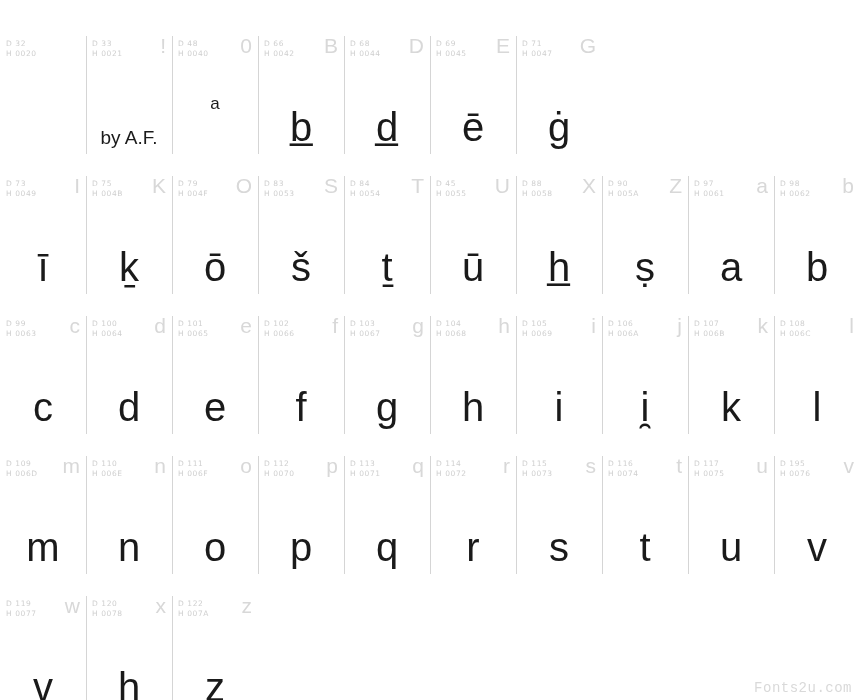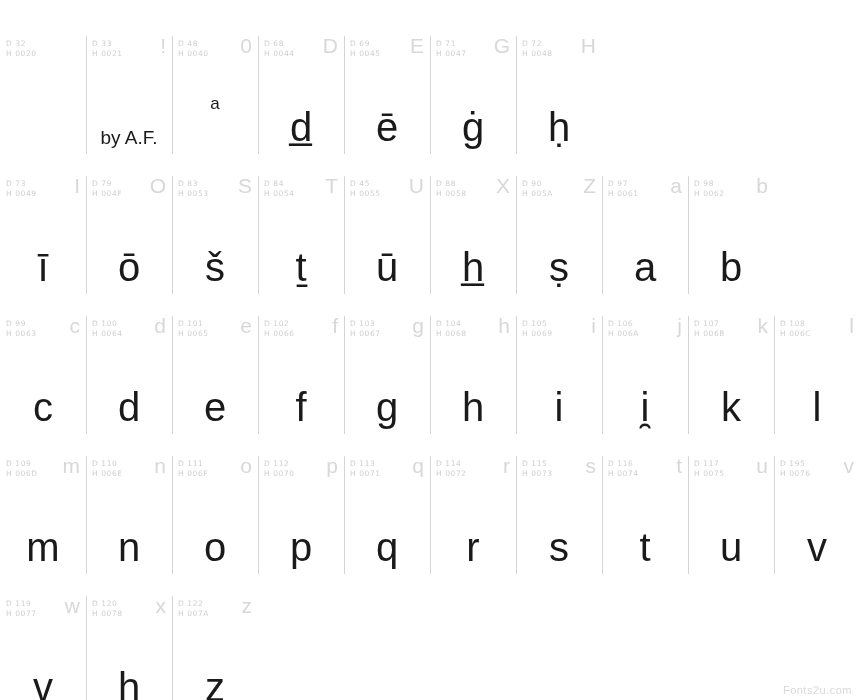--- a/index.html
+++ b/index.html
@@ -101,22 +101,22 @@
     font-size: 19px;
     line-height: 24px;
     align-items: flex-end;
     color: #1a1a1a;
   }
 
   .footer {
     position: absolute;
     right: 8px;
     bottom: 4px;
-    font-family: Liberation Sans, sans-serif;
-    font-size: 11px;
+    font-family: Liberation Mono, monospace;
+    font-size: 14px;
     color: #d9d9d9;
     letter-spacing: 0.5px;
   }
 </style>
 </head>
 <body>
 
 <div id="charmap">
     <div class="row">
       <div class="cell first">
@@ -148,20 +148,31 @@
             <span class="hex">H 0040</span>
           </div>
           <div class="refchar">0</div>
         </div>
         <div class="glyph small">a</div>
       </div>
       <div class="cell">
         <div class="sep"></div>
         <div class="cell-head">
           <div class="codes">
+            <span class="dec">D 66</span>
+            <span class="hex">H 0042</span>
+          </div>
+          <div class="refchar">B</div>
+        </div>
+        <div class="glyph">b̲</div>
+      </div>
+      <div class="cell">
+        <div class="sep"></div>
+        <div class="cell-head">
+          <div class="codes">
             <span class="dec">D 68</span>
             <span class="hex">H 0044</span>
           </div>
           <div class="refchar">D</div>
         </div>
         <div class="glyph">d̲</div>
       </div>
       <div class="cell">
         <div class="sep"></div>
         <div class="cell-head">
@@ -176,48 +187,48 @@
       <div class="cell">
         <div class="sep"></div>
         <div class="cell-head">
           <div class="codes">
             <span class="dec">D 71</span>
             <span class="hex">H 0047</span>
           </div>
           <div class="refchar">G</div>
         </div>
         <div class="glyph">ġ</div>
-      </div>
-      <div class="cell">
-        <div class="sep"></div>
-        <div class="cell-head">
-          <div class="codes">
-            <span class="dec">D 72</span>
-            <span class="hex">H 0048</span>
-          </div>
-          <div class="refchar">H</div>
-        </div>
-        <div class="glyph">ḥ</div>
       </div>
     </div>
     <div class="row">
       <div class="cell first">
         <div class="cell-head">
           <div class="codes">
             <span class="dec">D 73</span>
             <span class="hex">H 0049</span>
           </div>
           <div class="refchar">I</div>
         </div>
         <div class="glyph">ī</div>
       </div>
       <div class="cell">
         <div class="sep"></div>
         <div class="cell-head">
           <div class="codes">
+            <span class="dec">D 75</span>
+            <span class="hex">H 004B</span>
+          </div>
+          <div class="refchar">K</div>
+        </div>
+        <div class="glyph">ḵ</div>
+      </div>
+      <div class="cell">
+        <div class="sep"></div>
+        <div class="cell-head">
+          <div class="codes">
             <span class="dec">D 79</span>
             <span class="hex">H 004F</span>
           </div>
           <div class="refchar">O</div>
         </div>
         <div class="glyph">ō</div>
       </div>
       <div class="cell">
         <div class="sep"></div>
         <div class="cell-head">

